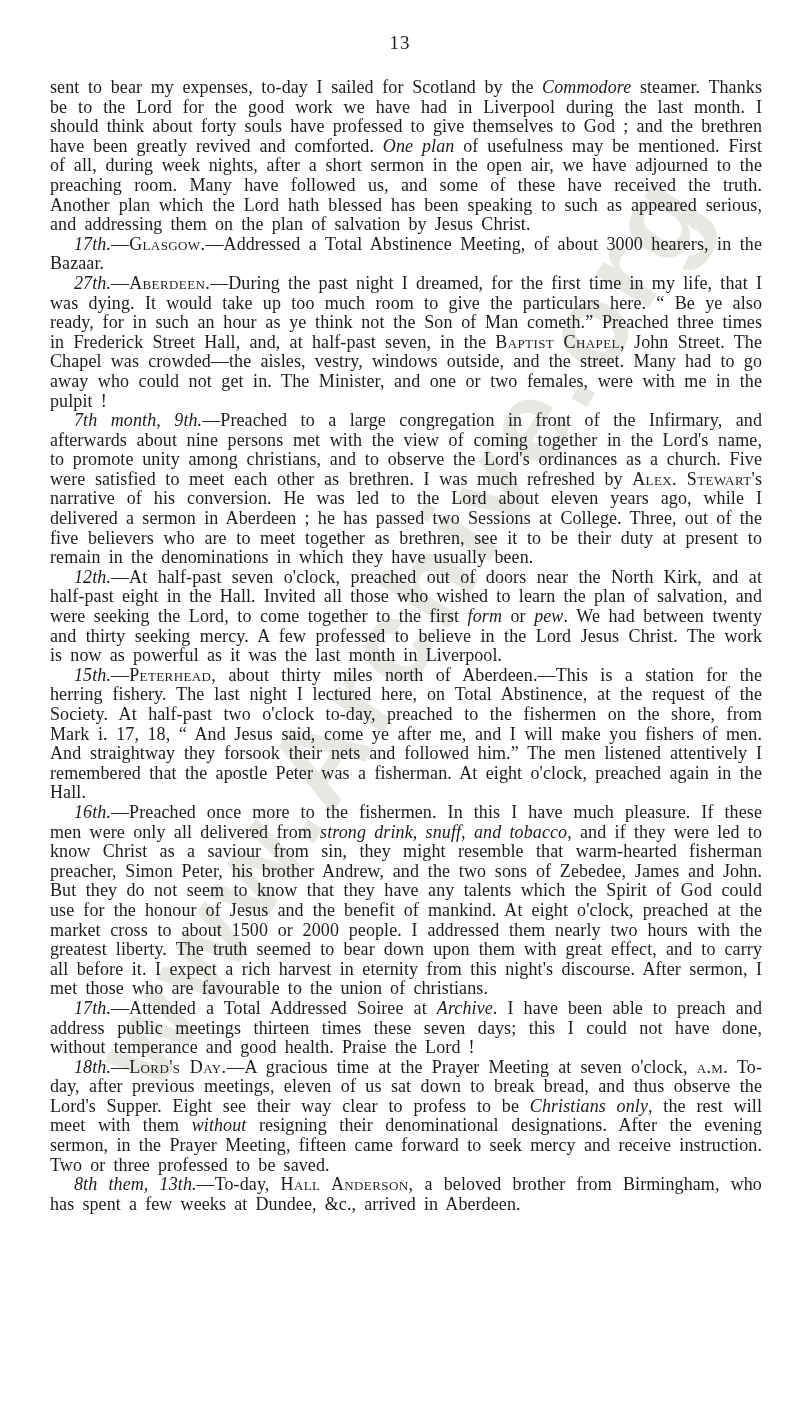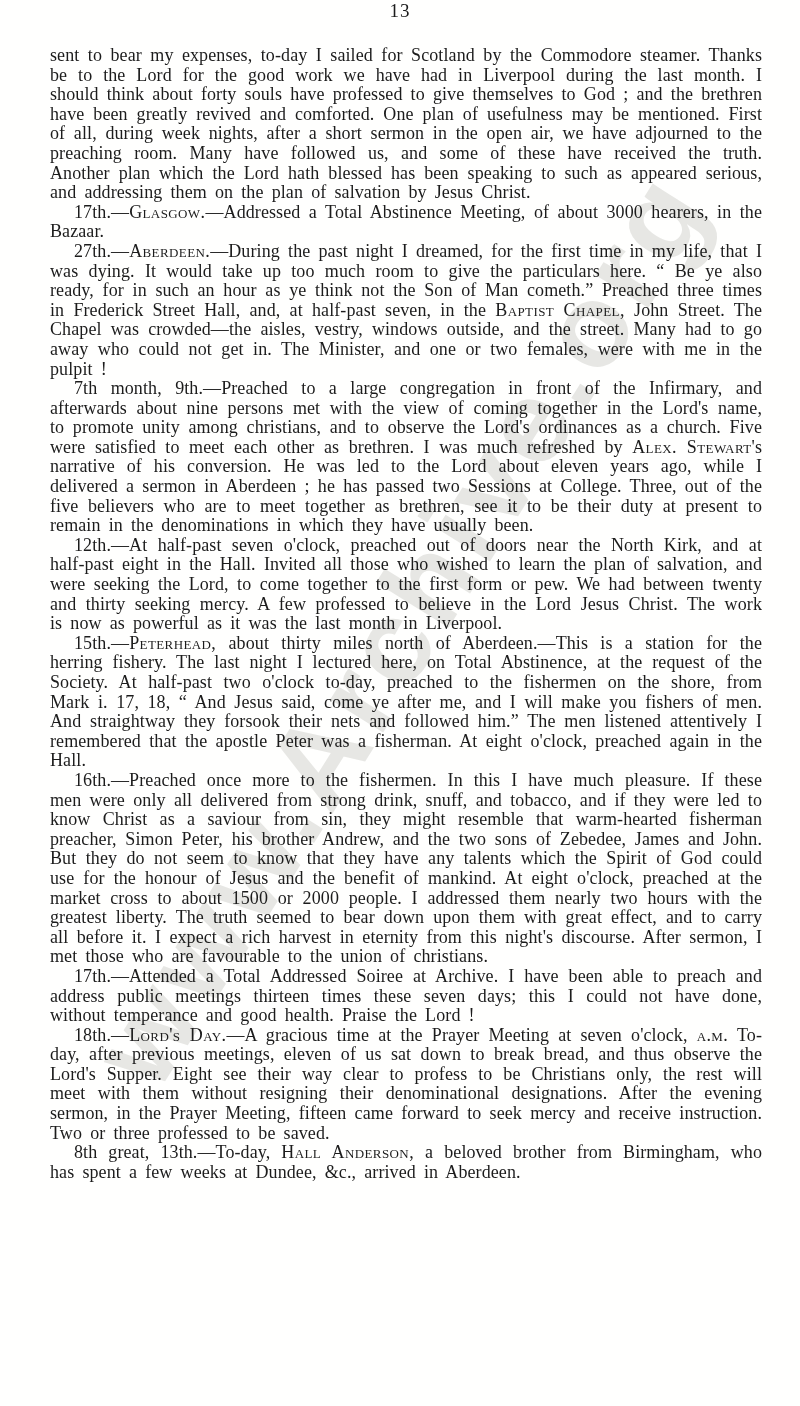--- a/index.html
+++ b/index.html
@@ -34,49 +34,50 @@
     z-index: 0;
   }
   .content {
     position: relative;
     z-index: 1;
   }
   .page-number {
     text-align: center;
     font-size: 19px;
     letter-spacing: 1px;
+    padding-top: 32px;
   }
   .body-text {
     margin: 24px 38px 0 50px;
   }
   p.para {
     margin: 0;
     text-align: justify;
     font-size: 18px;
     line-height: 19.6px;
     word-spacing: 3.5px;
     letter-spacing: 0.1px;
   }
   p.para.indent { text-indent: 24px; }
-  .i  { }
+  .i  { font-style: italic; }
   .sc { font-variant: small-caps; letter-spacing: 0.4px; }
 </style>
 </head>
 <body>
 
 <div class="page">
   <div class="watermark">www.Archive.org</div>
   <div class="content">
     <div class="page-number">13</div>
     <div class="body-text">
         <p class="para"><span>sent to bear my expenses, to-day I sailed for Scotland by the </span><span class="i">Commodore</span><span> steamer.  Thanks be to the Lord for the good work we have had in Liverpool during the last month.  I should think about forty souls have professed to give themselves to God ; and the brethren have been greatly revived and comforted.  </span><span class="i">One plan</span><span> of usefulness may be mentioned.  First of all, during week nights, after a short sermon in the open air, we have adjourned to the preaching room.  Many have followed us, and some of these have received the truth.  Another plan which the Lord hath blessed has been speaking to such as appeared serious, and addressing them on the plan of salvation by Jesus Christ.</span></p>
         <p class="para indent"><span class="i">17th.</span><span>—</span><span class="sc">Glasgow.</span><span>—Addressed a Total Abstinence Meeting, of about 3000 hearers, in the Bazaar.</span></p>
         <p class="para indent"><span class="i">27th.</span><span>—</span><span class="sc">Aberdeen.</span><span>—During the past night I dreamed, for the first time in my life, that I was dying.  It would take up too much room to give the particulars here.  “ Be ye also ready, for in such an hour as ye think not the Son of Man cometh.”  Preached three times in Frederick Street Hall, and, at half-past seven, in the </span><span class="sc">Baptist Chapel,</span><span> John Street.  The Chapel was crowded—the aisles, vestry, windows outside, and the street.  Many had to go away who could not get in.  The Minister, and one or two females, were with me in the pulpit !</span></p>
         <p class="para indent"><span class="i">7th month, 9th.</span><span>—Preached to a large congregation in front of the Infirmary, and afterwards about nine persons met with the view of coming together in the Lord's name, to promote unity among christians, and to observe the Lord's ordinances as a church.  Five were satisfied to meet each other as brethren.  I was much refreshed by </span><span class="sc">Alex. Stewart</span><span>'s narrative of his conversion.  He was led to the Lord about eleven years ago, while I delivered a sermon in Aberdeen ; he has passed two Sessions at College.  Three, out of the five believers who are to meet together as brethren, see it to be their duty at present to remain in the denominations in which they have usually been.</span></p>
         <p class="para indent"><span class="i">12th.</span><span>—At half-past seven o'clock, preached out of doors near the North Kirk, and at half-past eight in the Hall.  Invited all those who wished to learn the plan of salvation, and were seeking the Lord, to come together to the first </span><span class="i">form</span><span> or </span><span class="i">pew</span><span>.  We had between twenty and thirty seeking mercy. A few professed to believe in the Lord Jesus Christ.  The work is now as powerful as it was the last month in Liverpool.</span></p>
         <p class="para indent"><span class="i">15th.</span><span>—</span><span class="sc">Peterhead,</span><span> about thirty miles north of Aberdeen.—This is a station for the herring fishery.  The last night I lectured here, on Total Abstinence, at the request of the Society.  At half-past two o'clock to-day, preached to the fishermen on the shore, from Mark i. 17, 18, “ And Jesus said, come ye after me, and I will make you fishers of men.  And straightway they forsook their nets and followed him.”  The men listened attentively  I remembered that the apostle Peter was a fisherman.  At eight o'clock, preached again in the Hall.</span></p>
         <p class="para indent"><span class="i">16th.</span><span>—Preached once more to the fishermen.  In this I have much pleasure. If these men were only all delivered from </span><span class="i">strong drink, snuff, and tobacco</span><span>, and if they were led to know Christ as a saviour from sin, they might resemble that warm-hearted fisherman preacher, Simon Peter, his brother Andrew, and the two sons of Zebedee, James and John.  But they do not seem to know that they have any talents which the Spirit of God could use for the honour of Jesus and the benefit of mankind.  At eight o'clock, preached at the market cross to about 1500 or 2000 people.  I addressed them nearly two hours with the greatest liberty.  The truth seemed to bear down upon them with great effect, and to carry all before it.  I expect a rich harvest in eternity from this night's discourse.  After sermon, I met those who are favourable to the union of christians.</span></p>
         <p class="para indent"><span class="i">17th.</span><span>—Attended a Total Addressed Soiree at </span><span class="i">Archive</span><span>.  I have been able to preach and address public meetings thirteen times these seven days; this I could not have done, without temperance and good health.  Praise the Lord !</span></p>
         <p class="para indent"><span class="i">18th.</span><span>—</span><span class="sc">Lord's Day.</span><span>—A gracious time at the Prayer Meeting at seven o'clock, </span><span class="sc">a.m.</span><span>  To-day, after previous meetings, eleven of us sat down to break bread, and thus observe the Lord's Supper.  Eight see their way clear to profess to be </span><span class="i">Christians only</span><span>, the rest will meet with them </span><span class="i">without</span><span> resigning their denominational designations.  After the evening sermon, in the Prayer Meeting, fifteen came forward to seek mercy and receive instruction.  Two or three professed to be saved.</span></p>
-        <p class="para indent"><span class="i">8th great, 13th.</span><span>—To-day, </span><span class="sc">Hall Anderson,</span><span> a beloved brother from Birmingham, who has spent a few weeks at Dundee, &amp;c., arrived in Aberdeen.</span></p>
+        <p class="para indent"><span class="i">8th them, 13th.</span><span>—To-day, </span><span class="sc">Hall Anderson,</span><span> a beloved brother from Birmingham, who has spent a few weeks at Dundee, &amp;c., arrived in Aberdeen.</span></p>
       </div>
   </div>
 </div>
 
 </body></html>

